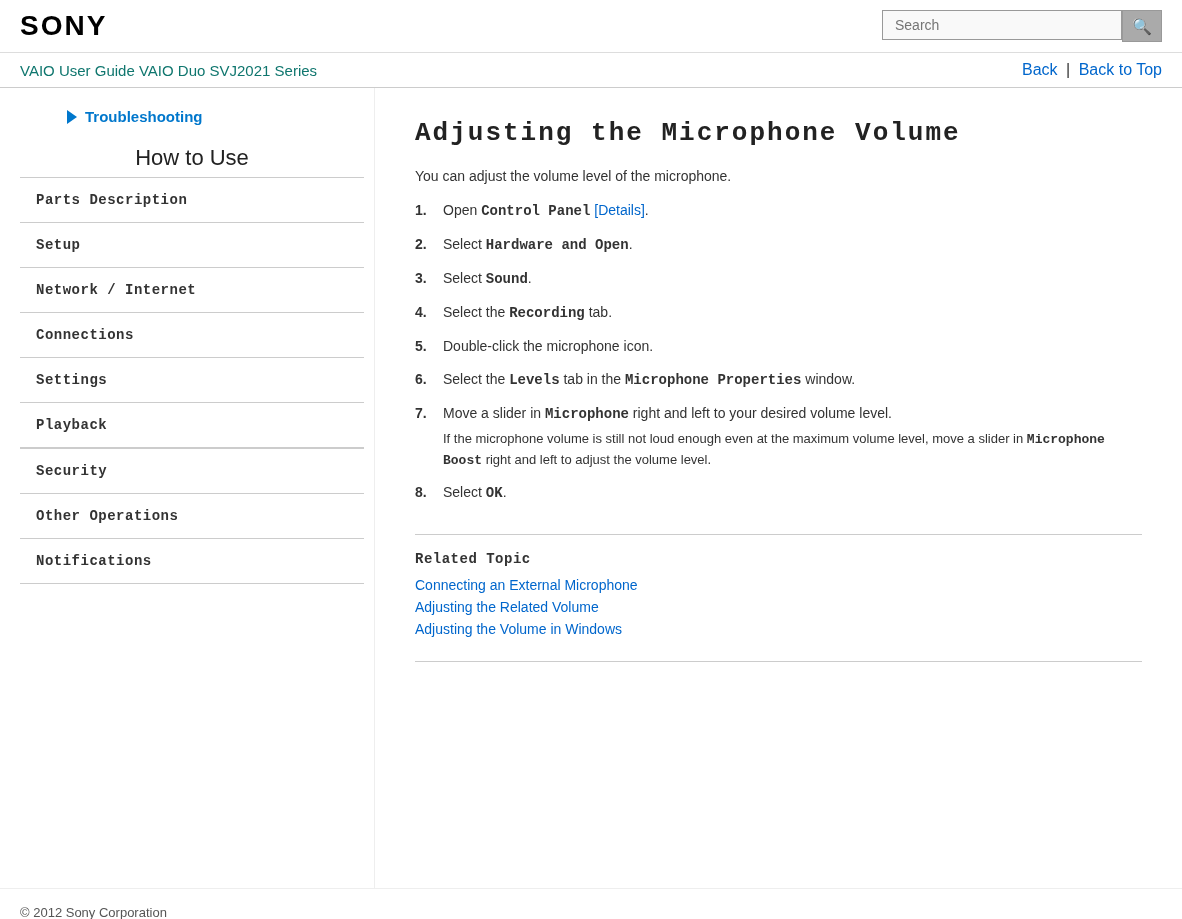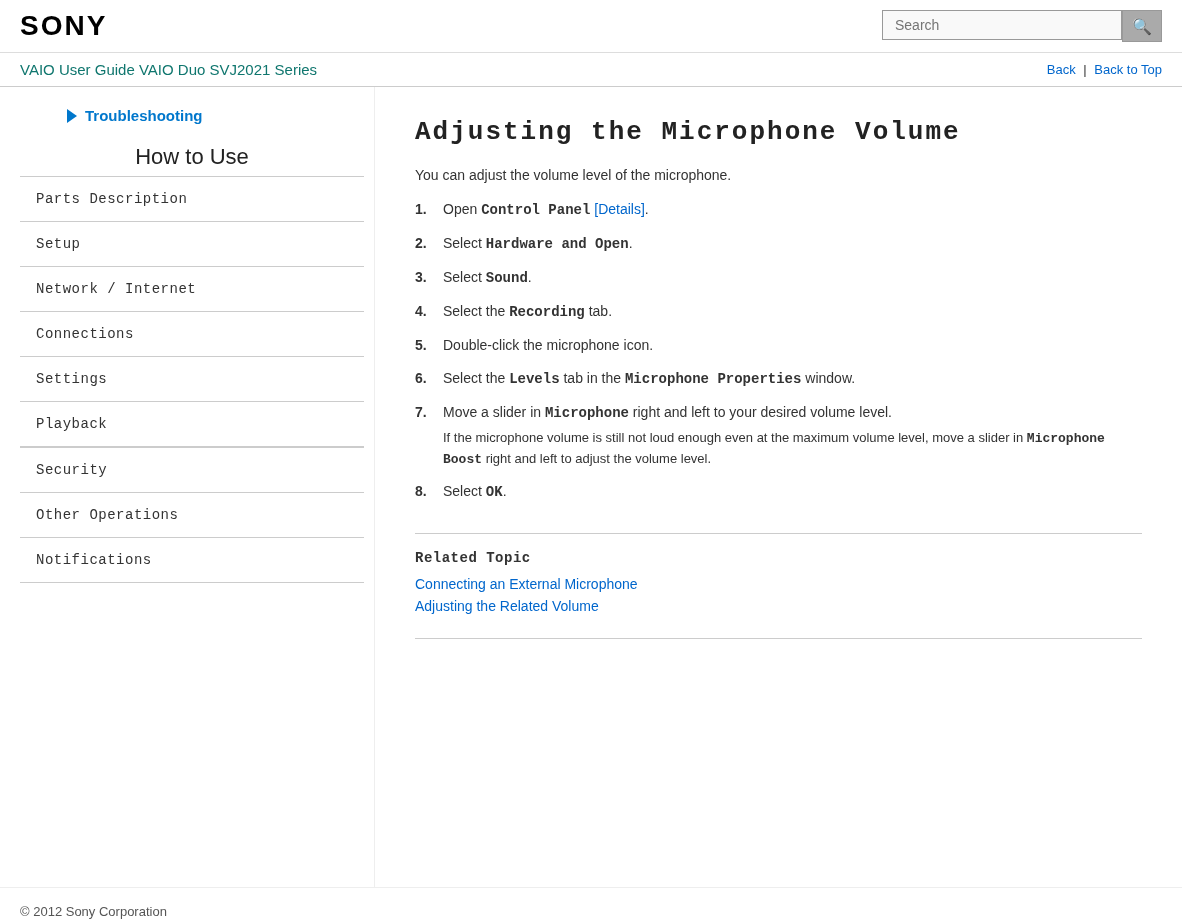--- a/index.html
+++ b/index.html
@@ -47,21 +47,21 @@
       align-items: center;
       justify-content: space-between;
       padding: 8px 20px;
       border-bottom: 1px solid #ccc;
     }
     .guide-title {
       font-size: 15px;
       color: #0f766e;
     }
     .nav-links {
-      font-size: 13px;
+      font-size: 16px;
       margin-left: 48px;
     }
     .nav-links a {
       color: #0066cc;
       text-decoration: none;
     }
     .nav-separator { margin: 0 4px; color: #333; }
 
     
     .main-container {
@@ -105,21 +105,21 @@
     }
     .sidebar-divider {
       border: none;
       border-top: 1px solid #ccc;
       margin: 0 0 0 0;
     }
     .sidebar-item {
       display: block;
       padding: 14px 0 14px 16px;
       font-size: 14px;
-      font-weight: normal;
+      font-weight: bold;
       color: #333;
       letter-spacing: 0.5px;
       cursor: pointer;
       font-family: 'Courier New', monospace;
     }
 
     
     .content {
       flex: 1;
       padding: 30px 40px 40px 40px;
@@ -324,20 +324,21 @@
           <span>Select </span><span class="bold">OK</span><span>.</span>
         </span>
       </li>
     </ol>
 
     <hr class="related-divider">
     <div class="related-title">Related Topic</div>
     <div class="related-links">
       <a href="#">Connecting an External Microphone</a>
       <a href="#">Adjusting the Related Volume</a>
+      <a href="#">Adjusting the Volume in Windows</a>
     </div>
     <hr class="bottom-divider">
   </div>
 </div>
 
 <div class="footer">
   <span>© 2012 Sony Corporation</span>
 </div>
 
 </body></html>

